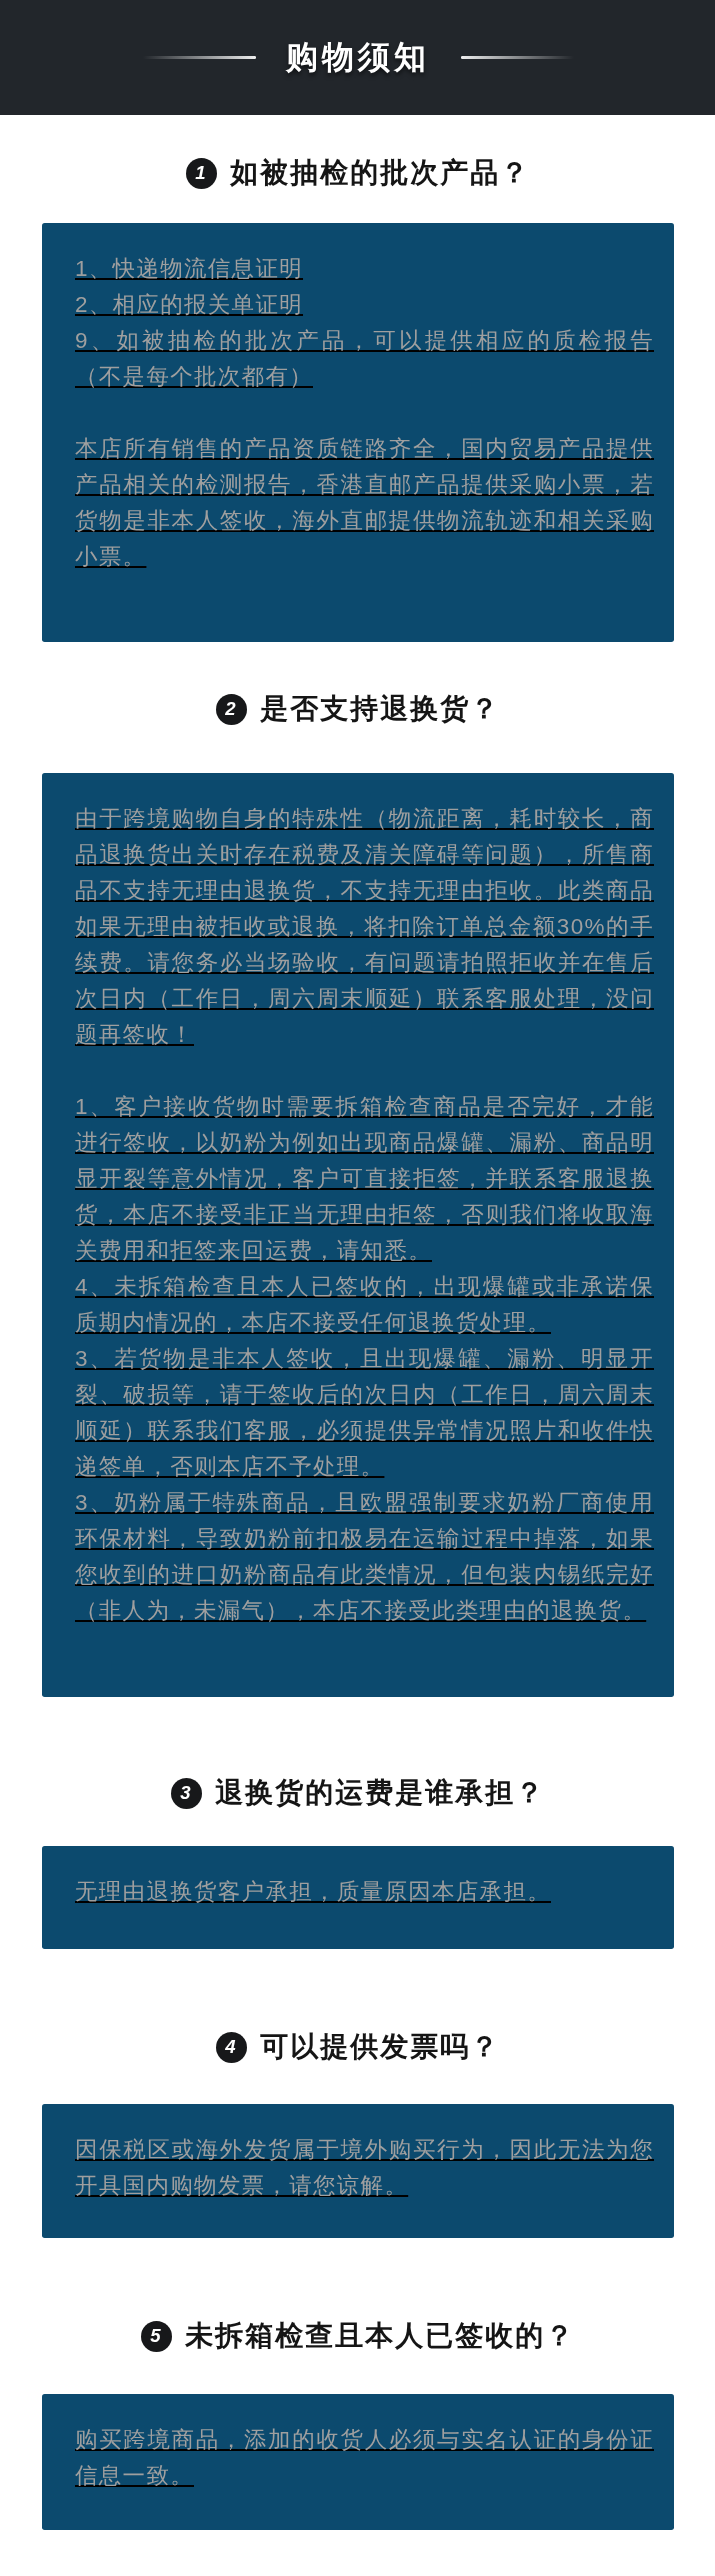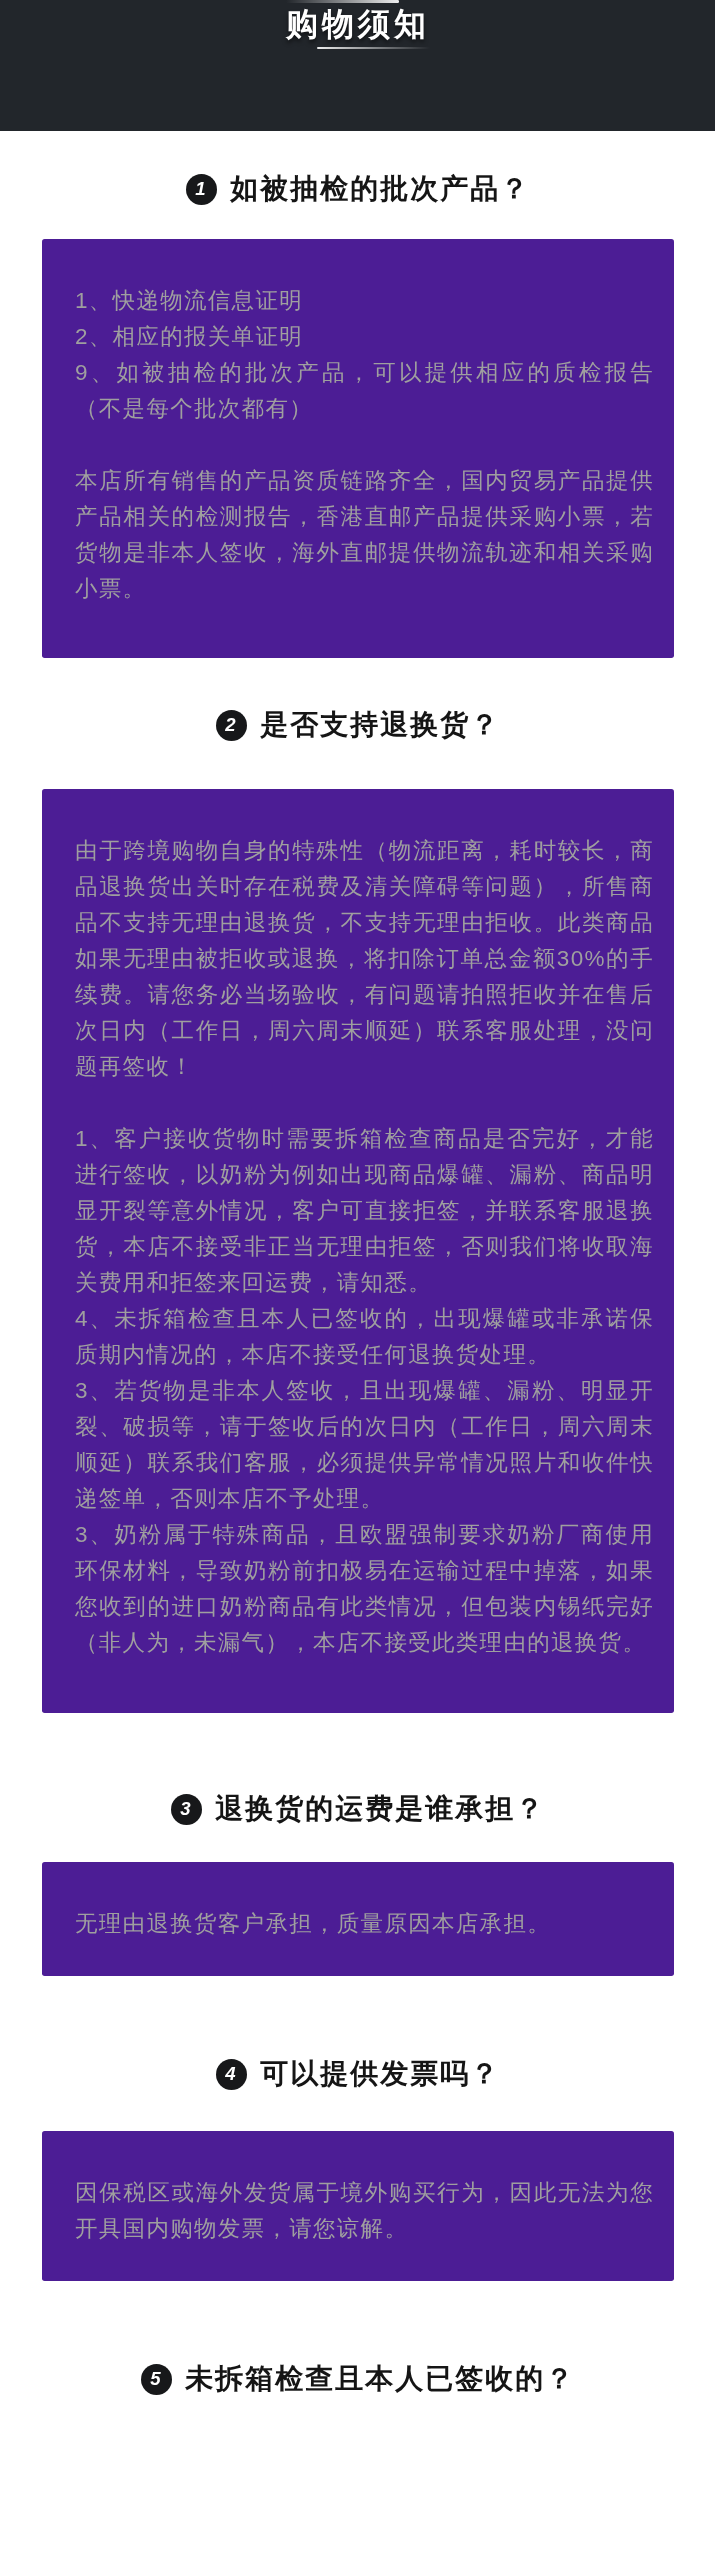--- a/index.html
+++ b/index.html
@@ -3,22 +3,22 @@
 <meta charset="utf-8">
 <style>
   html,body{margin:0;padding:0;background:#ffffff;}
   body{width:716px;font-family:"Liberation Sans",sans-serif;}
   .page{
     width:716px;height:2576px;overflow:hidden;background:#ffffff;
     position:relative;
   }
   
   .header{
-    height:131px;background:#22262b;
-    display:flex;align-items:center;justify-content:flex-start;flex-direction:column;
+    height:115px;background:#22262b;
+    display:flex;align-items:center;justify-content:center;
   }
   .header-title{
     color:#ffffff;font-size:32px;font-weight:bold;letter-spacing:4px;
     text-shadow:0 3.3px 4px rgba(0,0,0,.55);
     white-space:nowrap;
   }
   .header-line{width:113px;height:2.7px;border-radius:1.3px;}
   .header-line.left{
     margin-right:30.5px;
     background:linear-gradient(to right,rgba(255,255,255,0),rgba(255,255,255,.92));
@@ -43,22 +43,22 @@
     white-space:nowrap;
   }
   .title-1{margin-top:38px}
   .title-2{margin-top:47px}
   .title-3{margin-top:76px}
   .title-4{margin-top:78px}
   .title-5{margin-top:78px}
   
   .qa-box{
     margin-left:42px;margin-right:42px;
-    background:#4c1d95;border-radius:2.7px;
-    padding:44px 20px 34px 33px;box-sizing:border-box;
+    background:#0c4a6e;border-radius:2.7px;
+    padding:28px 20px 34px 33px;box-sizing:border-box;text-decoration:underline;
   }
   .box-1{min-height:419px;margin-top:30px}
   .box-2{min-height:924px;margin-top:44px}
   .box-3{min-height:103px;margin-top:33px}
   .box-4{min-height:133px;margin-top:37px}
   .box-5{min-height:136px;margin-top:38px}
   .qa-box p{
     margin:0;color:#9f9f9f;font-size:22.5px;line-height:36px;
     letter-spacing:1.3px;text-align:justify;
   }
@@ -111,15 +111,18 @@
     <div class="section-title">可以提供发票吗？</div>
   </div>
   <div class="qa-box box-4">
     <p>因保税区或海外发货属于境外购买行为，因此无法为您开具国内购物发票，请您谅解。</p>
   </div>
 
   <div class="title-row title-5">
     <div class="badge">5</div>
     <div class="section-title">未拆箱检查且本人已签收的？</div>
   </div>
+  <div class="qa-box box-5">
+    <p>购买跨境商品，添加的收货人必须与实名认证的身份证信息一致。</p>
+  </div>
 
 </div>
 
 
 </body></html>

